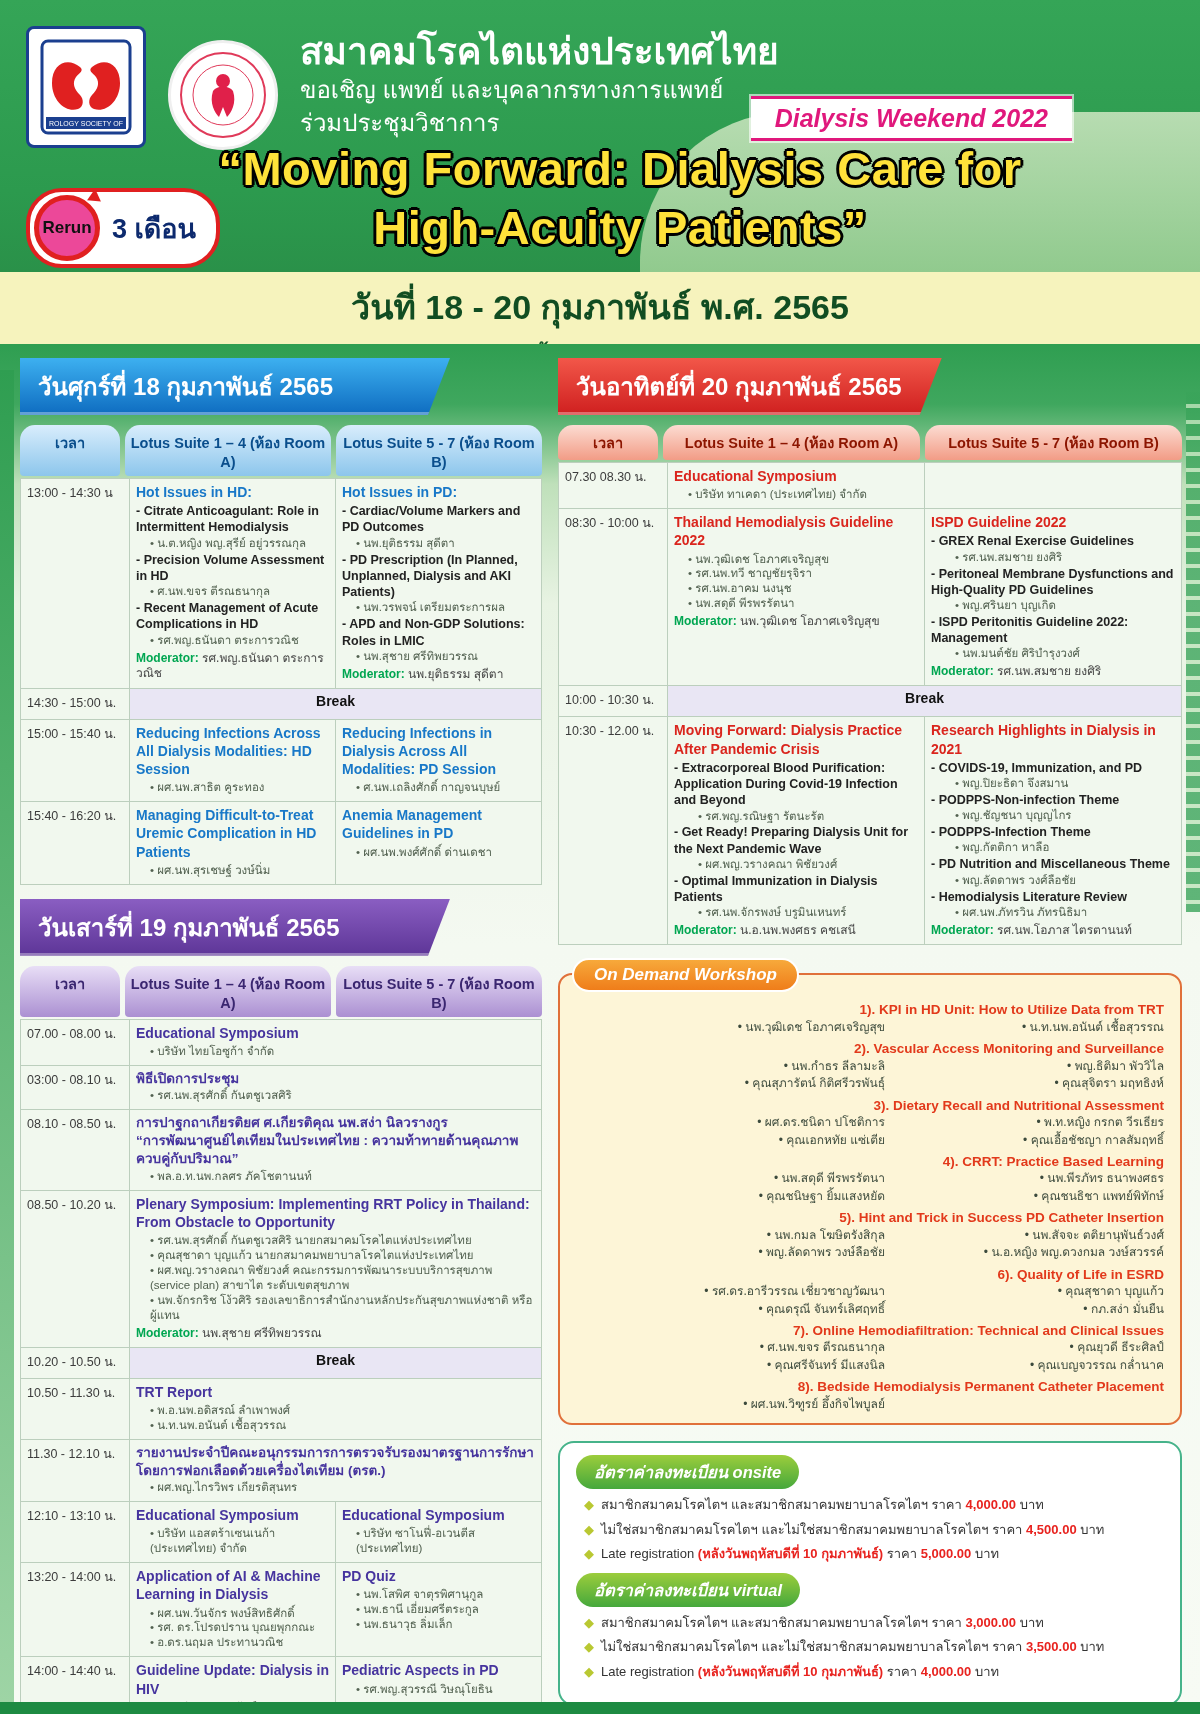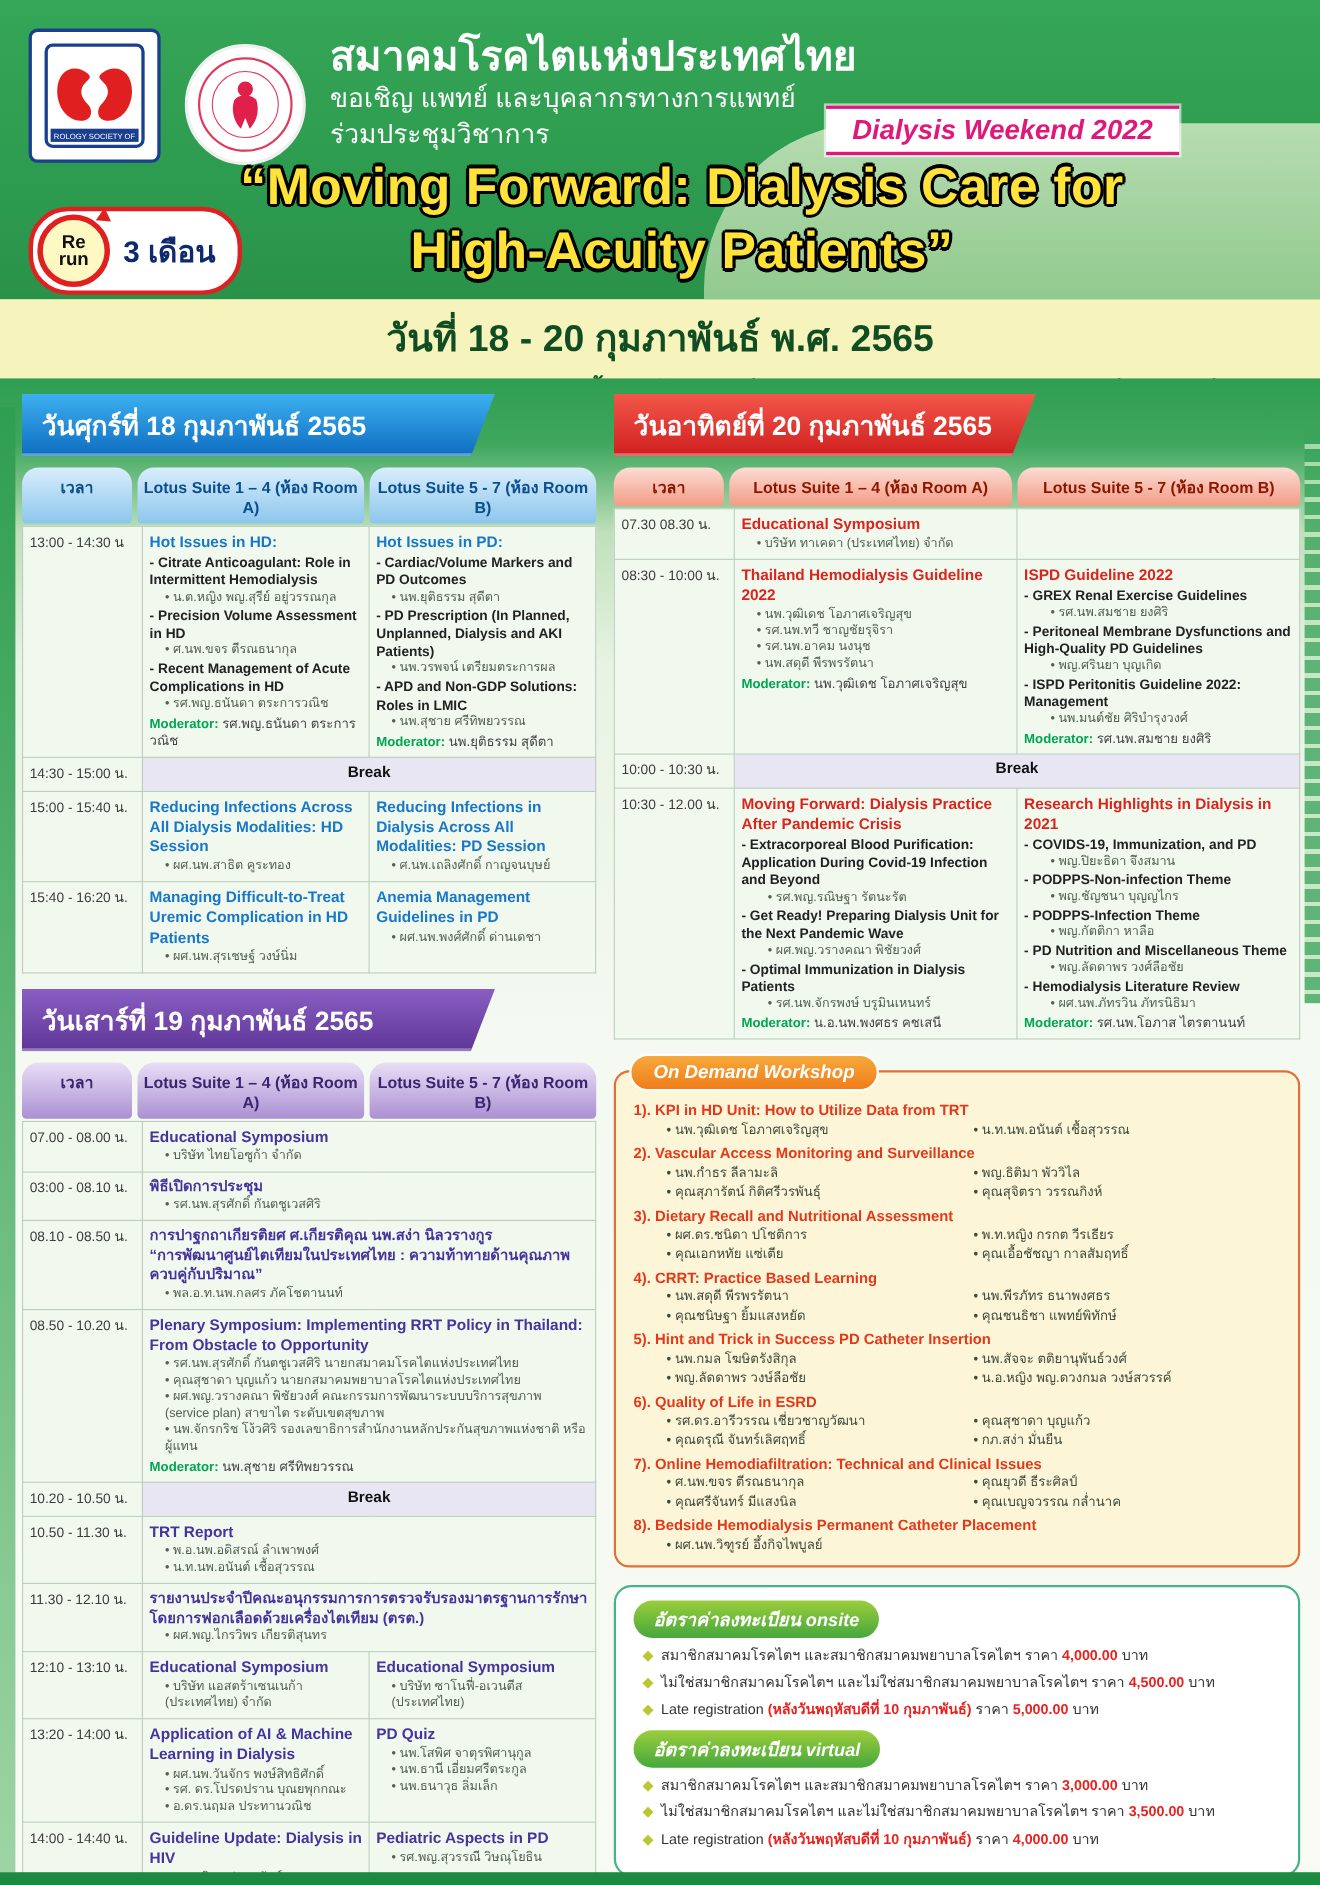--- a/index.html
+++ b/index.html
@@ -11,21 +11,21 @@
   .band{position:absolute;right:0;top:112px;width:560px;height:160px;background:linear-gradient(180deg,#cfe7c2,#a3d49a);border-top-left-radius:150px;opacity:.85;}
   .logo1{position:absolute;left:26px;top:26px;width:114px;height:116px;background:#fff;border-radius:8px;border:3px solid #1b3f8f;display:flex;align-items:center;justify-content:center;}
   .logo2{position:absolute;left:168px;top:40px;width:104px;height:104px;background:#fff;border-radius:50%;border:3px solid #efefef;display:flex;align-items:center;justify-content:center;}
   .org{position:absolute;left:300px;top:30px;color:#fff;}
   .org-name{font-size:37px;font-weight:bold;line-height:1.2;}
   .org-line{font-size:24px;line-height:1.35;}
   .dw-badge{position:absolute;right:128px;top:96px;background:#fff;border-top:3px solid #e0187c;border-bottom:3px solid #e0187c;color:#e0187c;font-weight:bold;font-style:italic;font-size:25px;padding:5px 24px;box-shadow:0 0 0 2px rgba(255,255,255,.6);}
   .main-title{position:absolute;left:70px;right:30px;top:140px;text-align:center;font-weight:800;font-size:47px;line-height:1.25;color:#ffe23a;letter-spacing:.5px;
     text-shadow:-2px -2px 0 #000,2px -2px 0 #000,-2px 2px 0 #000,2px 2px 0 #000,0 3px 0 #000,3px 0 0 #000,-3px 0 0 #000,0 -3px 0 #000;}
   .rr{position:absolute;left:26px;top:188px;display:flex;align-items:center;background:#fff;border:4px solid #e02020;border-radius:36px;padding:3px 20px 3px 4px;}
-  .rr-circle{width:56px;height:56px;border:5px solid #e02020;border-radius:50%;display:flex;flex-direction:column;align-items:center;justify-content:center;font-weight:bold;color:#111;font-size:17px;line-height:.95;background:#fef9c3;position:relative;}
+  .rr-circle{width:56px;height:56px;border:5px solid #e02020;border-radius:50%;display:flex;flex-direction:row;align-items:center;justify-content:center;font-weight:bold;color:#111;font-size:17px;line-height:.95;background:#ec4899;position:relative;}
   .rr-arrow{position:absolute;top:-9px;right:-7px;width:0;height:0;border-left:12px solid #e02020;border-top:7px solid transparent;border-bottom:7px solid transparent;transform:rotate(35deg);}
   .rr-months{color:#0d2a6e;font-weight:bold;font-size:27px;margin-left:12px;}
 
   
   .date-band{height:72px;background:#f6f3bd;text-align:center;padding-top:8px;box-sizing:border-box;}
   .date-line{font-size:34px;font-weight:bold;color:#114d22;}
   .venue-line{font-size:21px;font-weight:bold;font-style:italic;color:#155a2a;margin-top:6px;text-align:right;}
 
   
   .content{position:relative;display:flex;gap:16px;padding:12px 18px 0 20px;box-sizing:border-box;
@@ -56,21 +56,21 @@
   .u-theme .s-title{color:#da251d;}
   .line-d{font-size:12.5px;font-weight:600;color:#222;line-height:1.3;margin-top:1px;}
   .line-s{font-size:11.5px;color:#51604f;line-height:1.3;padding-left:14px;}
   .line-ss{font-size:11.5px;color:#51604f;line-height:1.3;padding-left:24px;}
   .line-p{font-size:13.5px;font-weight:bold;color:#46349e;line-height:1.35;}
   .mod{margin-top:3px;font-size:12px;line-height:1.25;}
   .mod-label{color:#00a651;font-weight:bold;}
   .mod-name{color:#444;}
 
   
-  .ws{position:relative;background:#fdf5d7;border:2px solid #e0703a;border-radius:14px;padding:22px 16px 10px 16px;margin-top:28px;}
+  .ws{position:relative;background:#fdf5d7;border:2px solid #e0703a;border-radius:14px;padding:22px 16px 10px 16px;margin-top:28px;text-align:right;}
   .ws-pill{position:absolute;top:-17px;left:12px;background:linear-gradient(180deg,#f7a93b,#ef7d1a);color:#fff;font-weight:bold;font-style:italic;padding:5px 20px;border-radius:18px;border:2px solid #fff;font-size:17px;}
   .ws-item-title{color:#e2391b;font-weight:bold;font-size:13.5px;margin-top:4px;line-height:1.3;}
   .ws-speakers{display:grid;grid-template-columns:1fr 1fr;padding-left:30px;font-size:12px;color:#3c4a3c;line-height:1.45;}
 
   
   .reg{background:#fff;border:2px solid #46b38a;border-radius:16px;padding:12px 16px 14px 16px;margin-top:16px;}
   .reg-pill{display:inline-block;background:linear-gradient(180deg,#9ccd3c,#45a83c);color:#fff;font-weight:bold;font-size:16.5px;padding:4px 18px;border-radius:17px;font-style:italic;}
   .reg-item{font-size:13px;color:#333;margin:7px 0 0 8px;line-height:1.35;}
   .reg-bullet{color:#b9c832;font-size:13px;margin-right:7px;}
   .price{color:#e8231f;font-weight:bold;}
@@ -379,21 +379,21 @@
             <div class="ws-item-title">1). KPI in HD Unit: How to Utilize Data from TRT</div>
             <div class="ws-speakers">
               <span>• นพ.วุฒิเดช โอภาศเจริญสุข</span>
               <span>• น.ท.นพ.อนันต์ เชื้อสุวรรณ</span>
             </div>
             <div class="ws-item-title">2). Vascular Access Monitoring and Surveillance</div>
             <div class="ws-speakers">
               <span>• นพ.กำธร ลีลามะลิ</span>
               <span>• พญ.ธิติมา พัววิไล</span>
               <span>• คุณสุภารัตน์ กิติศรีวรพันธุ์</span>
-              <span>• คุณสุจิตรา วรรณกิงห์</span>
+              <span>• คุณสุจิตรา มฤทธิงห์</span>
             </div>
             <div class="ws-item-title">3). Dietary Recall and Nutritional Assessment</div>
             <div class="ws-speakers">
               <span>• ผศ.ดร.ชนิดา ปโชติการ</span>
               <span>• พ.ท.หญิง กรกต วีรเธียร</span>
               <span>• คุณเอกหทัย แซ่เตีย</span>
               <span>• คุณเอื้อชัชญา กาลสัมฤทธิ์</span>
             </div>
             <div class="ws-item-title">4). CRRT: Practice Based Learning</div>
             <div class="ws-speakers">

